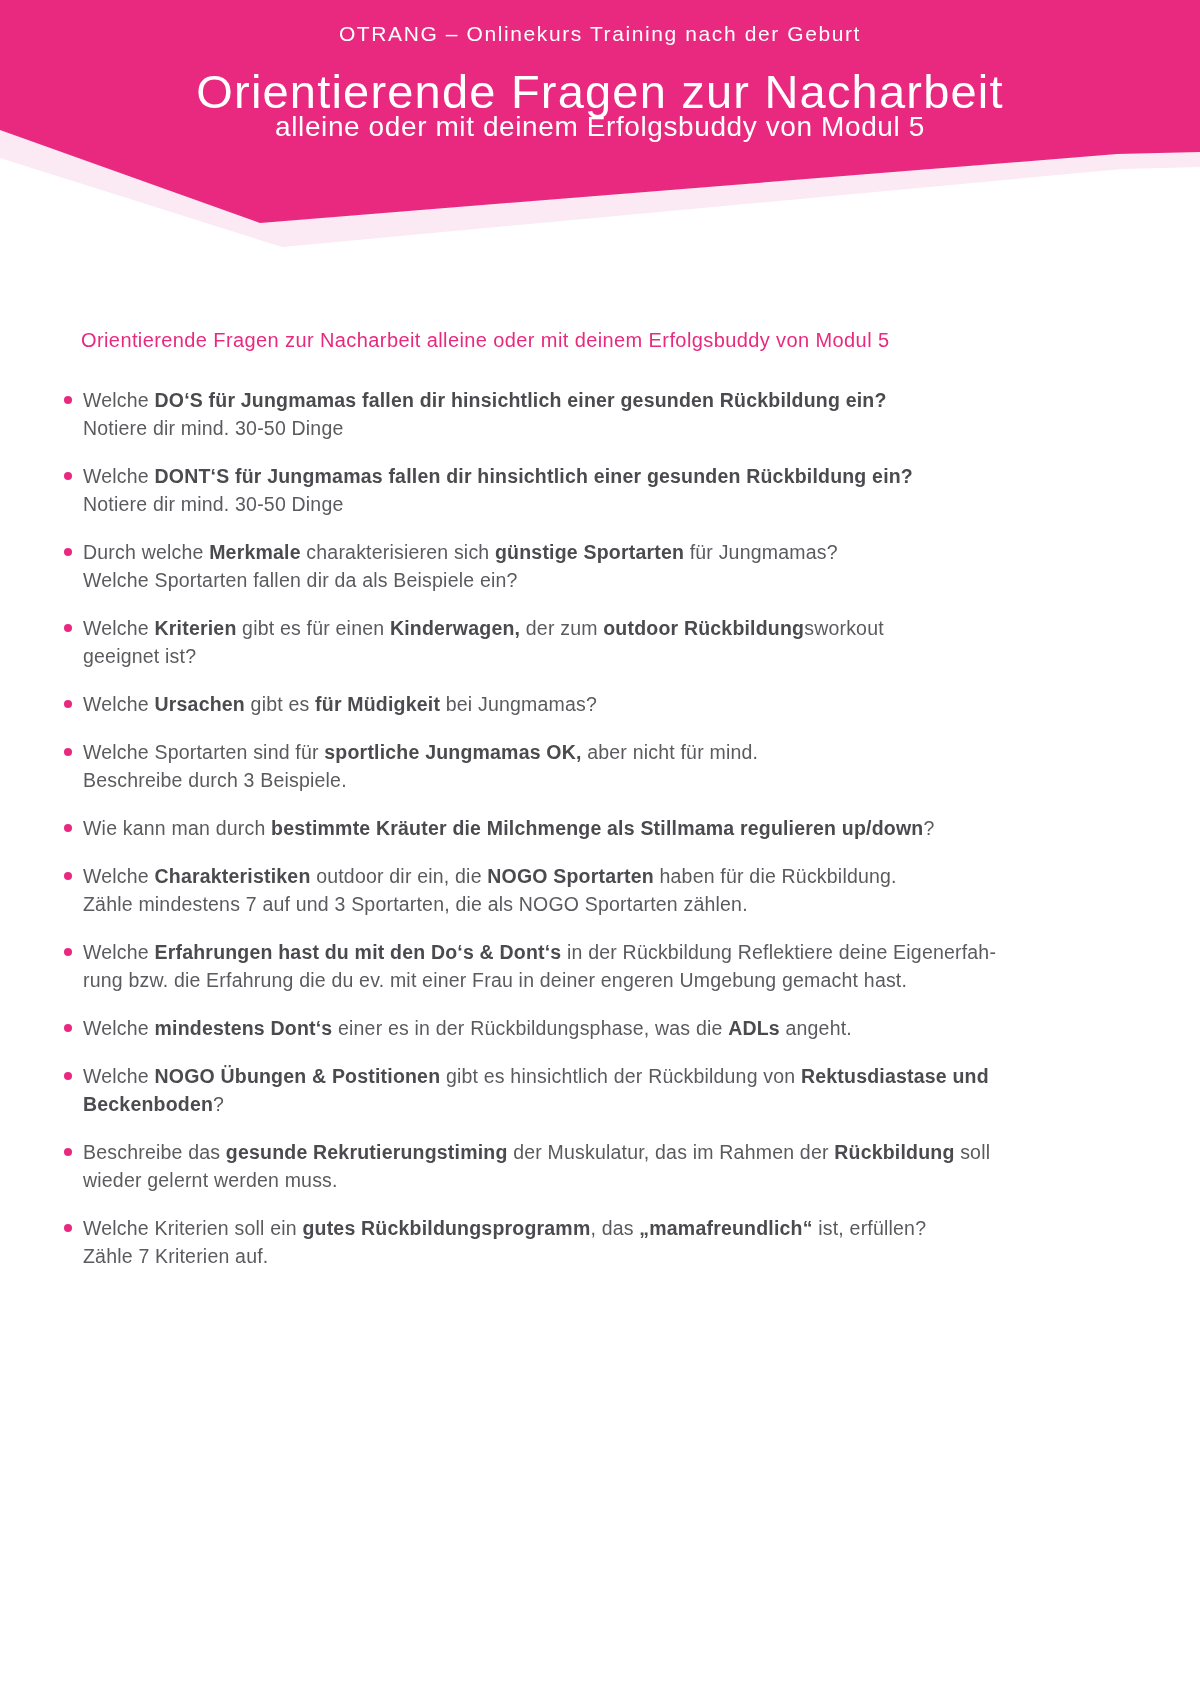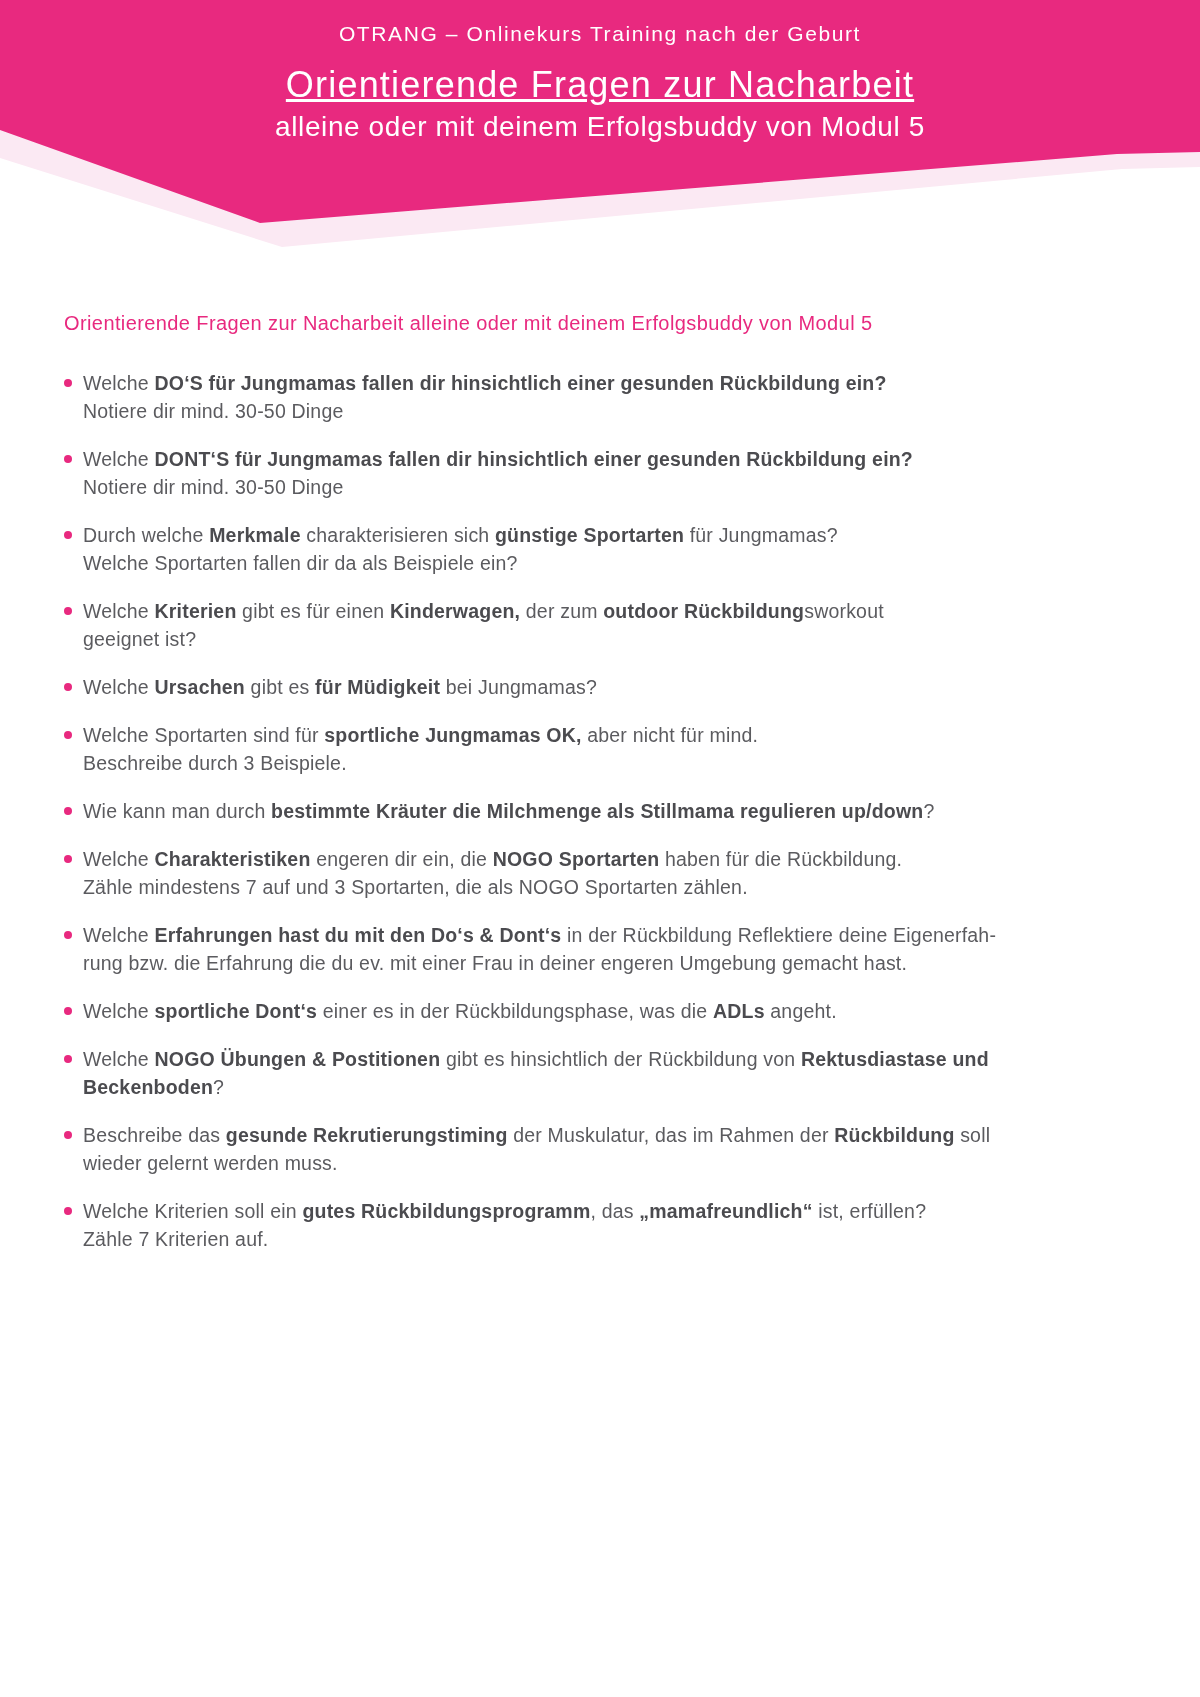--- a/index.html
+++ b/index.html
@@ -31,31 +31,31 @@
     background:var(--pink);
     clip-path:polygon(0px 0px,1200px 0px,1200px 152px,1117px 154px,260px 223px,0px 130px);
   }
   .header-text{position:absolute;top:0;left:0;width:1200px;color:#ffffff;text-align:center;}
   .header-course{
     position:absolute;top:22px;width:100%;
     font-size:21px;letter-spacing:1.6px;font-weight:400;
   }
   .header-title{
     position:absolute;top:64px;width:100%;
-    font-size:36px;letter-spacing:1.2px;font-weight:400;text-decoration:underline;
+    font-size:47px;letter-spacing:1.2px;font-weight:400;
   }
   .header-subtitle{
     position:absolute;top:111px;width:100%;
     font-size:28px;letter-spacing:0.6px;font-weight:400;
   }
 
   
   .content{position:absolute;top:312px;left:64px;right:58px;}
   .section-heading{
-    margin:0;
+    margin:17px;
     font-size:20px;
     font-weight:400;
     letter-spacing:0.4px;
     color:var(--pink);
   }
   ul.questions{list-style:none;margin:34px 0 0 0;padding:0;}
   ul.questions li{
     position:relative;
     padding-left:19px;
     margin-bottom:20px;
@@ -131,31 +131,31 @@
           <span class="dot"></span>
           <div class="qline"><span>Welche Sportarten sind für </span><span class="b">sportliche Jungmamas OK,</span><span> aber nicht für mind.</span></div>
           <div class="qline"><span>Beschreibe durch 3 Beispiele.</span></div>
         </li>
         <li>
           <span class="dot"></span>
           <div class="qline"><span>Wie kann man durch </span><span class="b">bestimmte Kräuter die Milchmenge als Stillmama regulieren up/down</span><span>?</span></div>
         </li>
         <li>
           <span class="dot"></span>
-          <div class="qline"><span>Welche </span><span class="b">Charakteristiken</span><span> engeren dir ein, die </span><span class="b">NOGO Sportarten</span><span> haben für die Rückbildung.</span></div>
+          <div class="qline"><span>Welche </span><span class="b">Charakteristiken</span><span> outdoor dir ein, die </span><span class="b">NOGO Sportarten</span><span> haben für die Rückbildung.</span></div>
           <div class="qline"><span>Zähle mindestens 7 auf und 3 Sportarten, die als NOGO Sportarten zählen.</span></div>
         </li>
         <li>
           <span class="dot"></span>
           <div class="qline"><span>Welche </span><span class="b">Erfahrungen hast du mit den Do‘s &amp; Dont‘s</span><span> in der Rückbildung Reflektiere deine Eigenerfah-</span></div>
           <div class="qline"><span>rung bzw. die Erfahrung die du ev. mit einer Frau in deiner engeren Umgebung gemacht hast.</span></div>
         </li>
         <li>
           <span class="dot"></span>
-          <div class="qline"><span>Welche </span><span class="b">sportliche Dont‘s</span><span> einer es in der Rückbildungsphase, was die </span><span class="b">ADLs</span><span> angeht.</span></div>
+          <div class="qline"><span>Welche </span><span class="b">mindestens Dont‘s</span><span> einer es in der Rückbildungsphase, was die </span><span class="b">ADLs</span><span> angeht.</span></div>
         </li>
         <li>
           <span class="dot"></span>
           <div class="qline"><span>Welche </span><span class="b">NOGO Übungen &amp; Postitionen</span><span> gibt es hinsichtlich der Rückbildung von </span><span class="b">Rektusdiastase und</span></div>
           <div class="qline"><span class="b">Beckenboden</span><span>?</span></div>
         </li>
         <li>
           <span class="dot"></span>
           <div class="qline"><span>Beschreibe das </span><span class="b">gesunde Rekrutierungstiming</span><span> der Muskulatur, das im Rahmen der </span><span class="b">Rückbildung</span><span> soll</span></div>
           <div class="qline"><span>wieder gelernt werden muss.</span></div>

